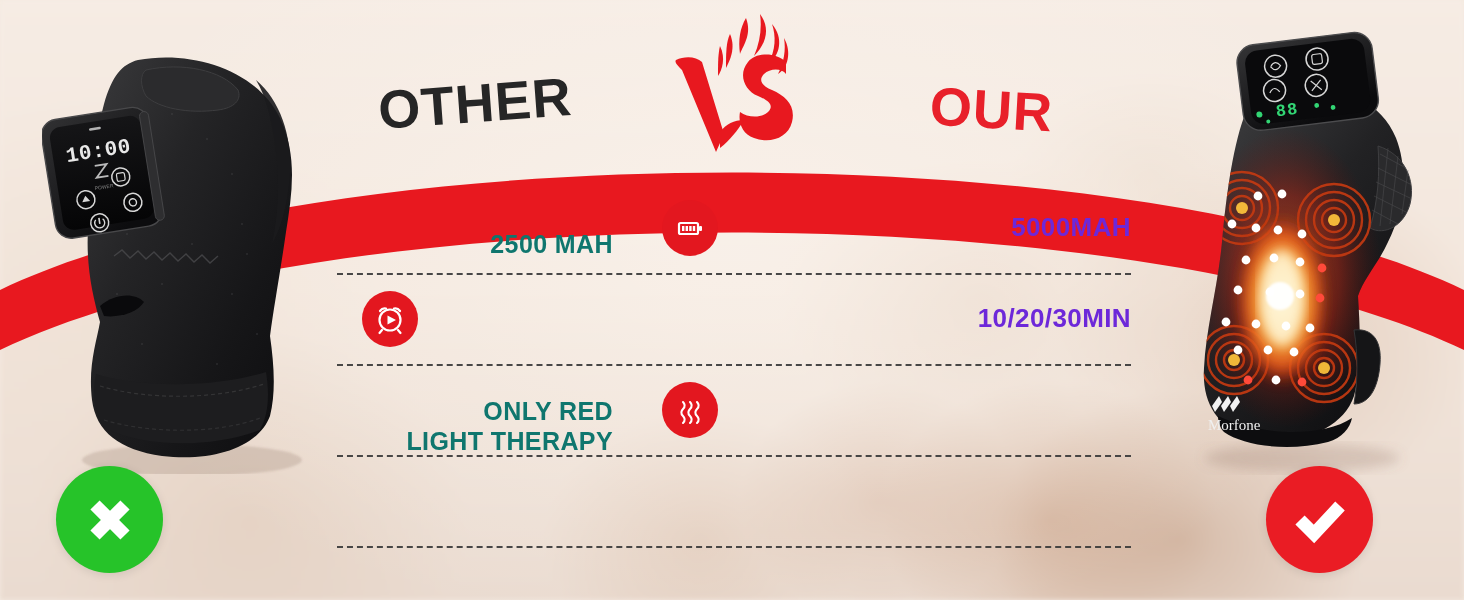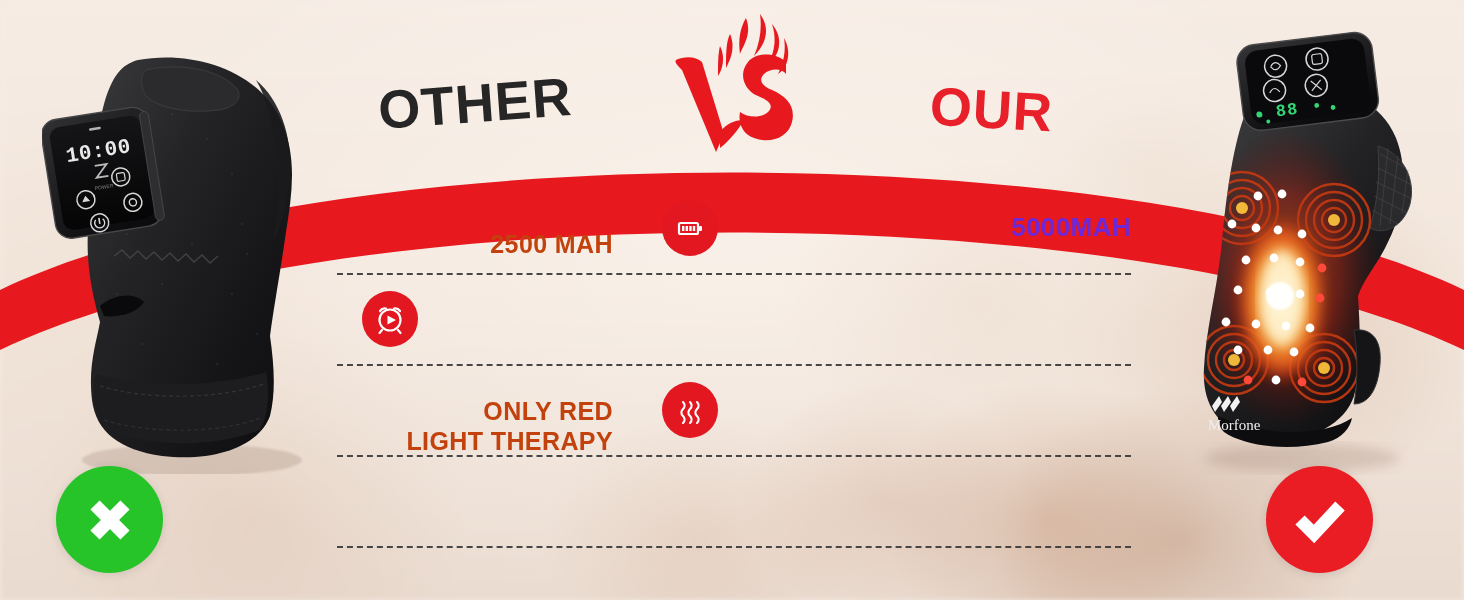--- a/index.html
+++ b/index.html
@@ -63,21 +63,21 @@
     display:flex; align-items:center;
     height:91px;
   }
   .divider {
     position:absolute; left:0; right:0;
     border-top:2px dashed #3a3a3a;
     opacity:.92;
   }
   .cell-left {
     width:300px; text-align:right; padding-right:24px;
-    color:#c2410c; font-size:25px; font-weight:bold;
+    color:#0f766e; font-size:25px; font-weight:bold;
     line-height:1.22; letter-spacing:.4px;margin-top:33px;
   }
   .cell-icon { width:106px; display:flex; justify-content:center; align-items:center; }
   .cell-right {
     flex:1; text-align:right; padding-left:18px;
     color:#6d28d9; font-size:26px; font-weight:bold;
     line-height:1.22; letter-spacing:.4px;
   }
   .icon-circle {
     width:56px; height:56px; border-radius:50%;
@@ -432,20 +432,21 @@
           <svg width="34" height="34" viewBox="0 0 34 34">
             <circle cx="17" cy="18" r="10.5" fill="none" stroke="#fff" stroke-width="2.2"></circle>
             <path d="M 7 9 Q 9.5 5.5 13 6.5" fill="none" stroke="#fff" stroke-width="2.2" stroke-linecap="round"></path>
             <path d="M 27 9 Q 24.5 5.5 21 6.5" fill="none" stroke="#fff" stroke-width="2.2" stroke-linecap="round"></path>
             <path d="M 9 28 L 6.5 31" stroke="#fff" stroke-width="2.2" stroke-linecap="round"></path>
             <path d="M 25 28 L 27.5 31" stroke="#fff" stroke-width="2.2" stroke-linecap="round"></path>
             <path d="M 14.5 13.5 L 23 18 L 14.5 22.5 Z" fill="#fff"></path>
           </svg>
         </div>
       </div>
+      <div class="cell-right">10/20/30MIN</div>
     </div>
 
     <div class="divider" style="top:182px;"></div>
 
 
     <div class="divider" style="top:273px;"></div>
 
     <div class="row">
       <div class="cell-left">
         <span>ONLY RED</span><br>

